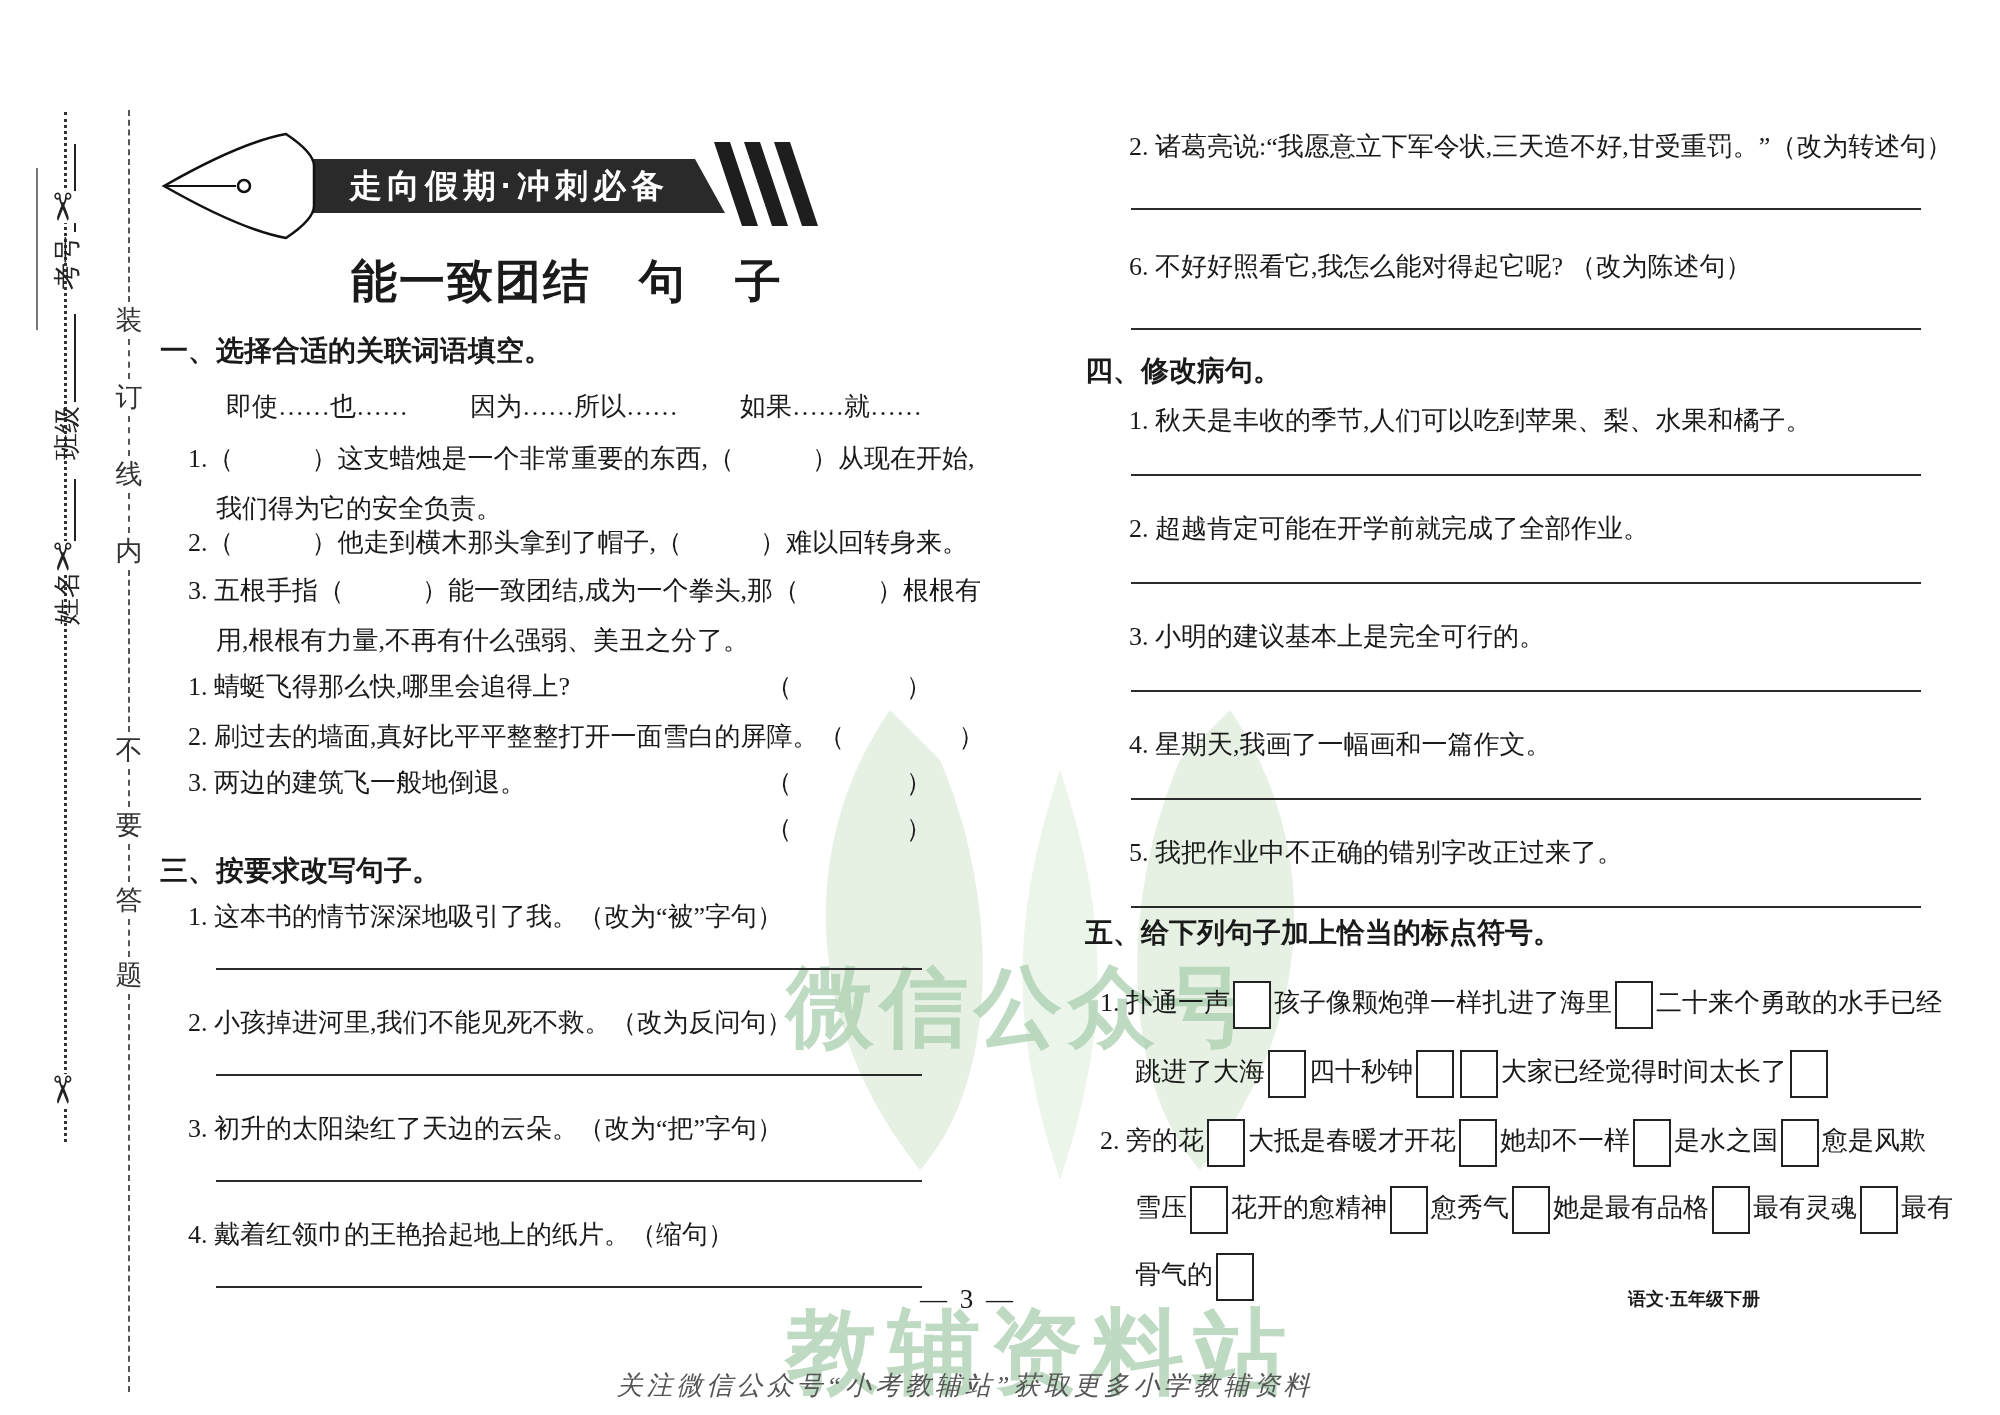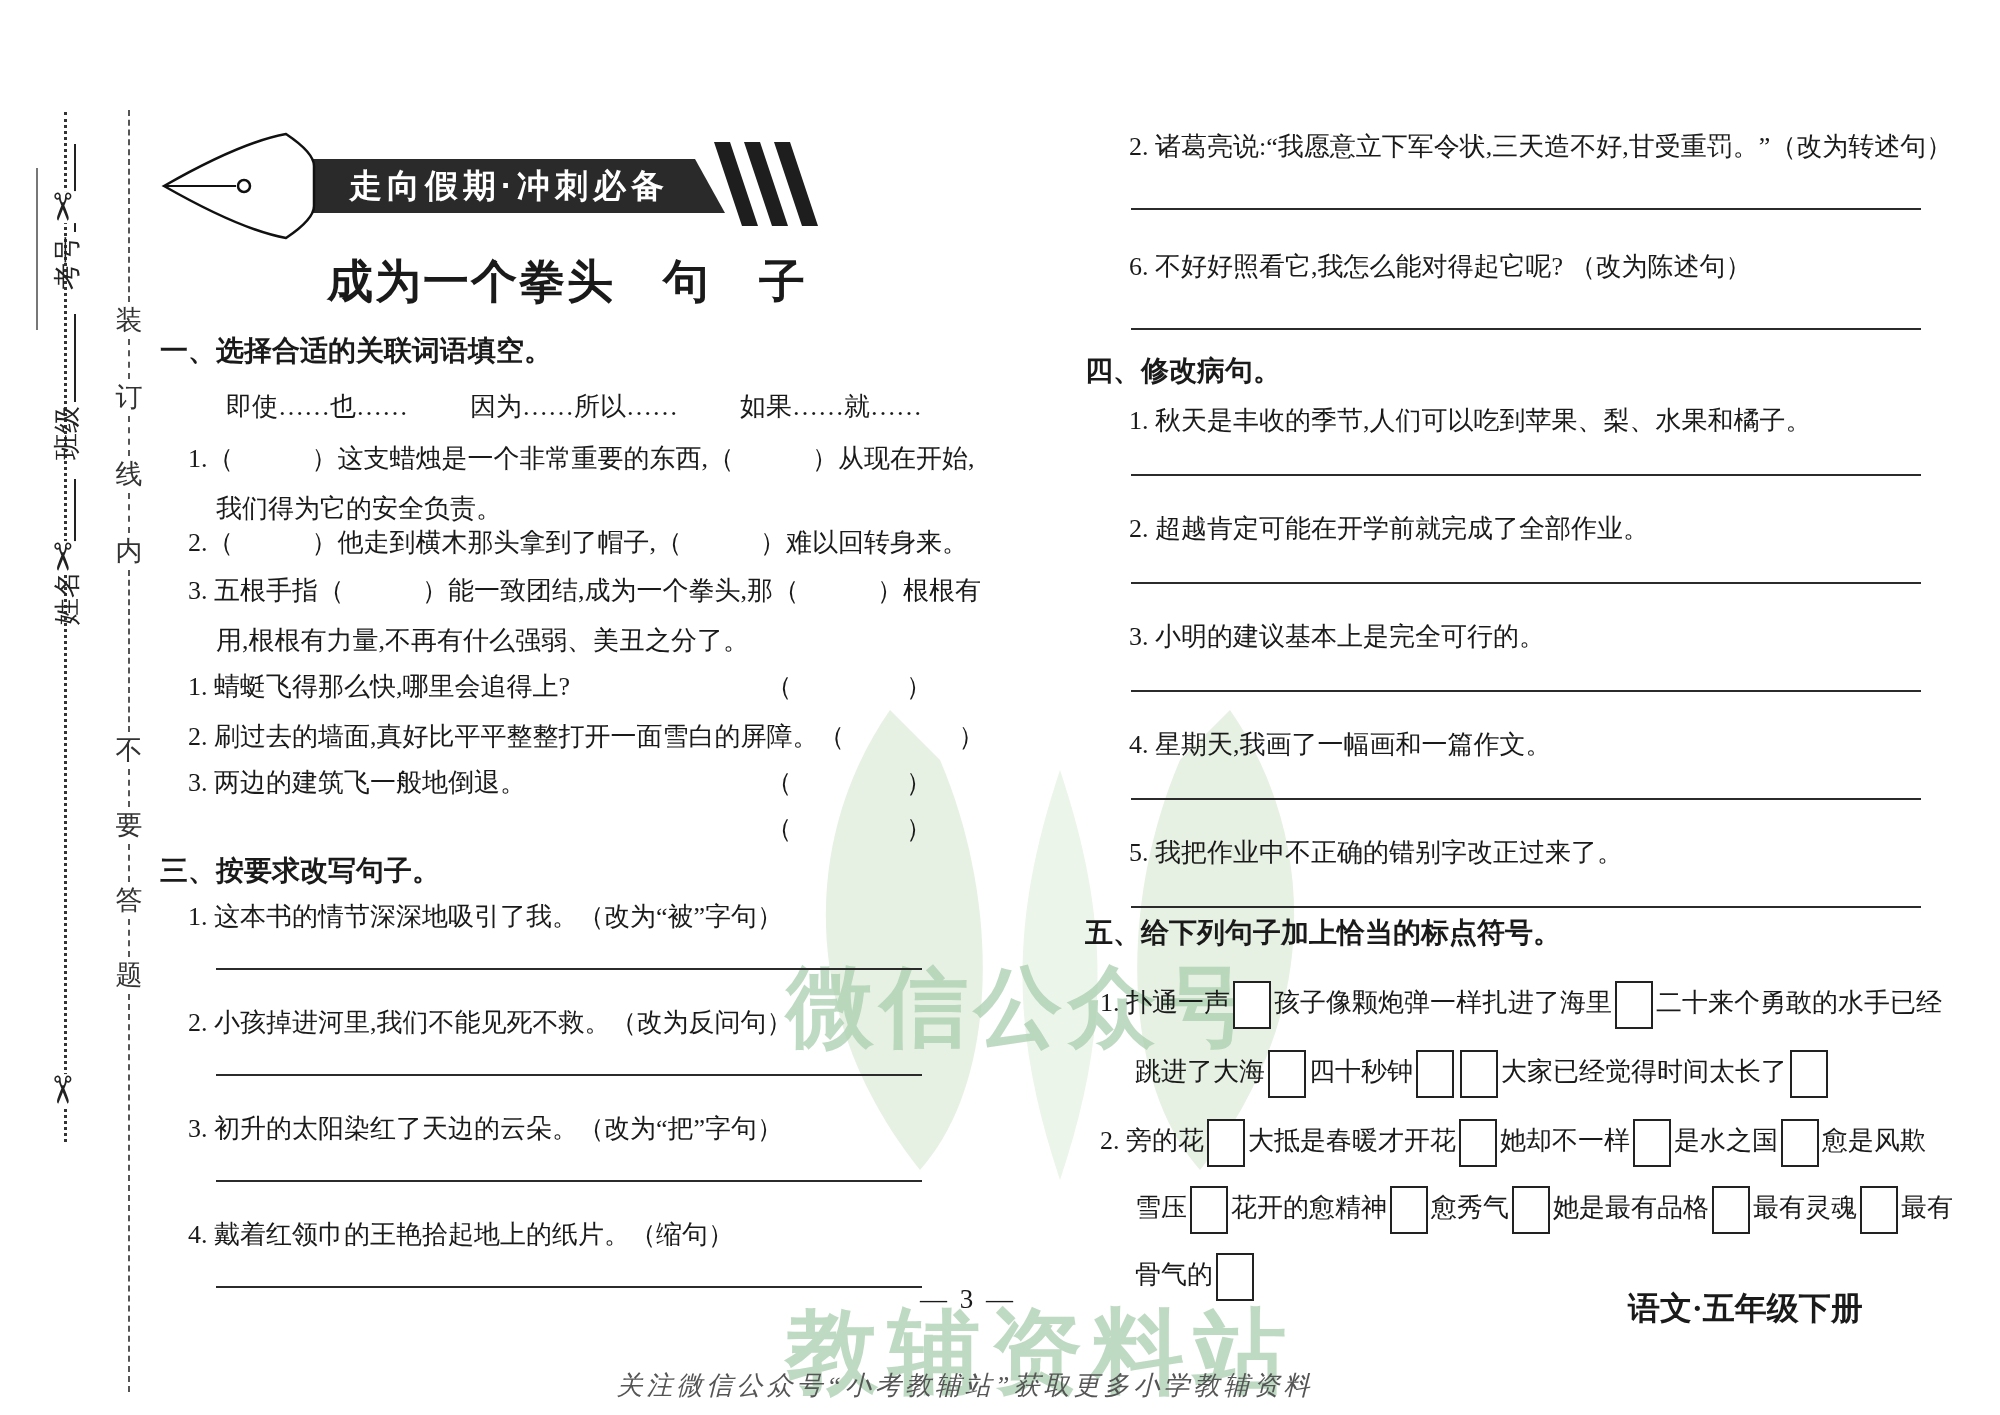--- a/index.html
+++ b/index.html
@@ -44,21 +44,21 @@
   .row2 .par{margin-left:auto;padding-right:40px;letter-spacing:2px;}
   .anslineL{margin-left:56px;width:706px;height:0;border-bottom:2px solid #2b2b2b;}
   .anslineR{margin-left:46px;width:790px;height:0;border-bottom:2px solid #2b2b2b;}
   .bl{font-size:26px;line-height:50px;white-space:nowrap;}
   .bl1{padding-left:15px}.bl2{padding-left:50px}
   .pbox{display:inline-block;width:34px;height:44px;border:2px solid #222;background:#fff;
         vertical-align:middle;margin:0 3px;}
   
   .pagenum{position:absolute;left:868px;top:1284px;width:200px;text-align:center;
            font-size:27px;z-index:2;letter-spacing:3px;}
-  .edition{position:absolute;left:1628px;top:1287px;font-size:32px;font-weight:bold;z-index:2;}
+  .edition{position:absolute;left:1628px;top:1287px;font-size:18px;font-weight:bold;z-index:2;}
   .footnote{position:absolute;left:460px;top:1368px;width:1010px;text-align:center;z-index:2;
             font-size:26px;color:#555;font-style:italic;letter-spacing:4px;}
 </style>
 </head>
 <body>
 
 <div class="page">
 
   <svg class="wm-svg" width="580" height="500" viewBox="0 0 580 500">
     <path d="M120,10 C30,140 30,320 150,470 C230,380 230,200 170,60 Z" fill="#e6f1e3"></path>
@@ -111,21 +111,21 @@
       <polygon points="586,16 602,16 630,100 614,100" fill="#1e1e1e"></polygon>
       <polygon points="616,16 632,16 660,100 644,100" fill="#1e1e1e"></polygon>
       <path d="M6,60 C55,32 95,14 128,8 C146,20 156,30 156,40 L156,80 C156,90 146,100 128,112 C95,106 55,88 6,60 Z" fill="#ffffff" stroke="#111" stroke-width="2.5"></path>
       <line x1="8" y1="60" x2="78" y2="60" stroke="#111" stroke-width="2"></line>
       <circle cx="86" cy="60" r="6" fill="#ffffff" stroke="#111" stroke-width="2.5"></circle>
     </svg>
     <div class="banner-text">走向假期·冲刺必备</div>
   </div>
 
   <div class="colL">
-    <div class="title" style="margin-top:6px">成为一个拳头　句　子</div>
+    <div class="title" style="margin-top:6px">能一致团结　句　子</div>
 
     <div class="h" style="margin-top:26px">一、选择合适的关联词语填空。</div>
     <div class="t opts" style="margin-top:22px">
       <span>即使……也……</span>
       <span>因为……所以……</span>
       <span>如果……就……</span>
     </div>
     <div class="t ind1" style="margin-top:18px">1.（　　　）这支蜡烛是一个非常重要的东西,（　　　）从现在开始,</div>
     <div class="t ind2" style="margin-top:16px">我们得为它的安全负责。</div>
     <div class="t ind1" style="">2.（　　　）他走到横木那头拿到了帽子,（　　　）难以回转身来。</div>

